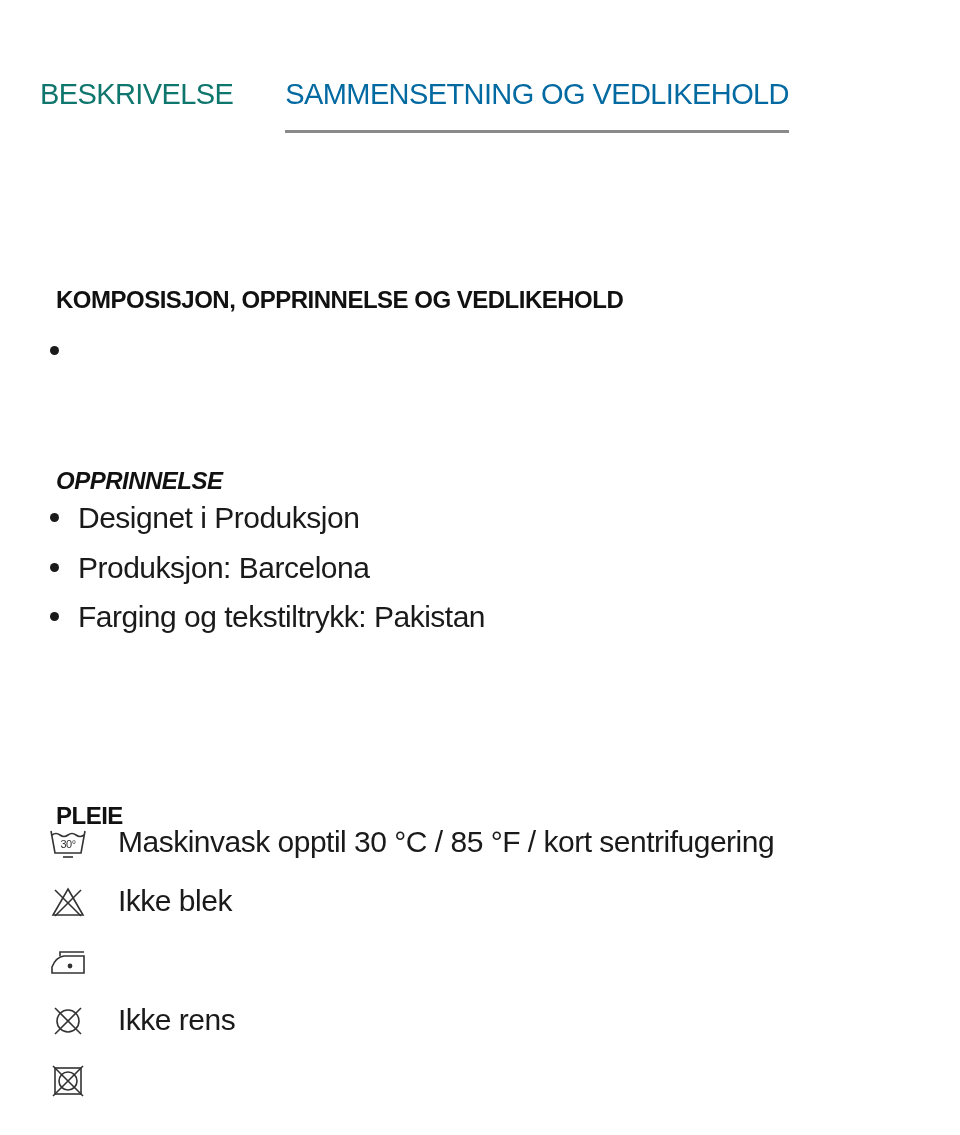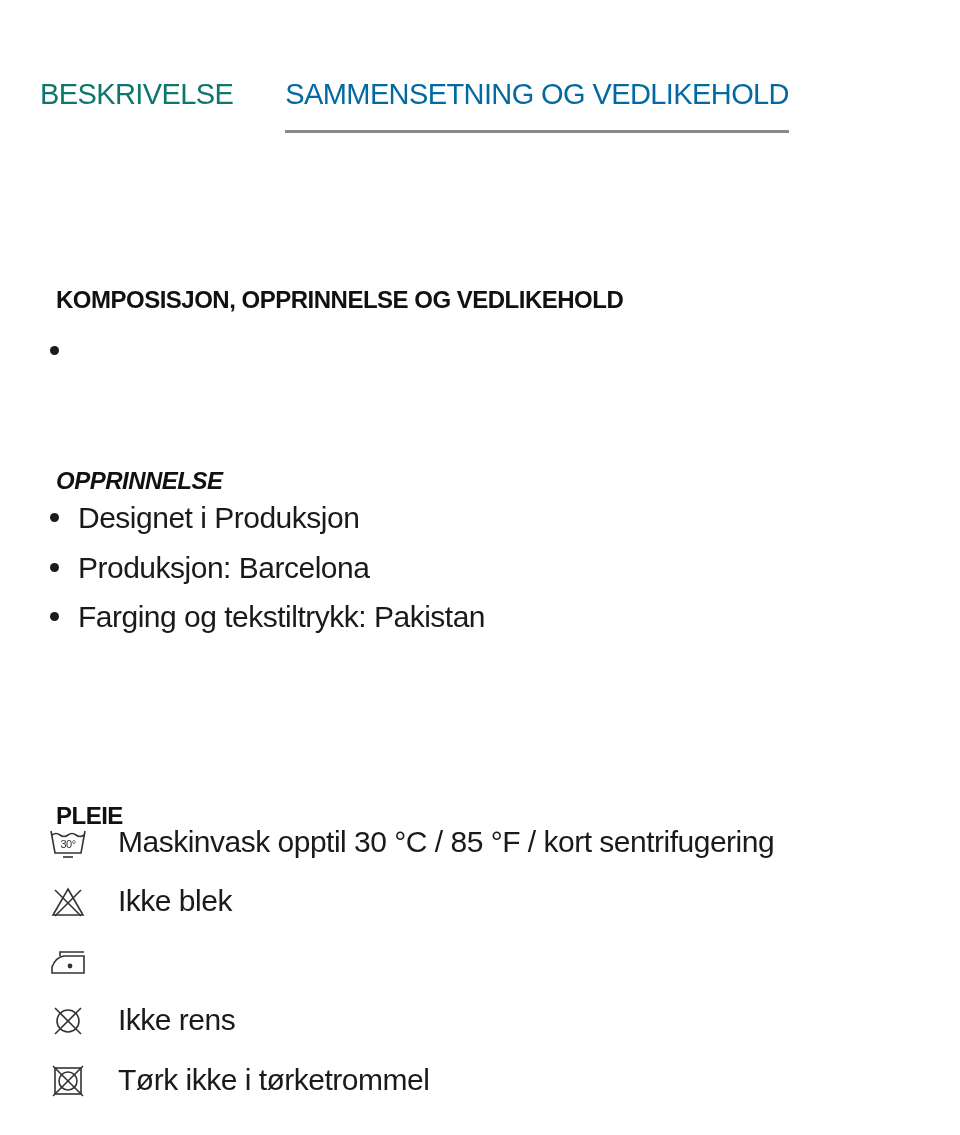--- a/index.html
+++ b/index.html
@@ -117,15 +117,14 @@
   </li>
   <li>
     <span class="icon">
       <svg width="40" height="34" viewBox="0 0 40 34">
         <rect x="7" y="4" width="26" height="26"></rect>
         <circle cx="20" cy="17" r="9"></circle>
         <line x1="5" y1="2" x2="35" y2="32"></line>
         <line x1="35" y1="2" x2="5" y2="32"></line>
       </svg>
     </span>
-    <span>Tørk ikke i tørketrommel</span>
   </li>
 </ul>
 
 </body></html>

